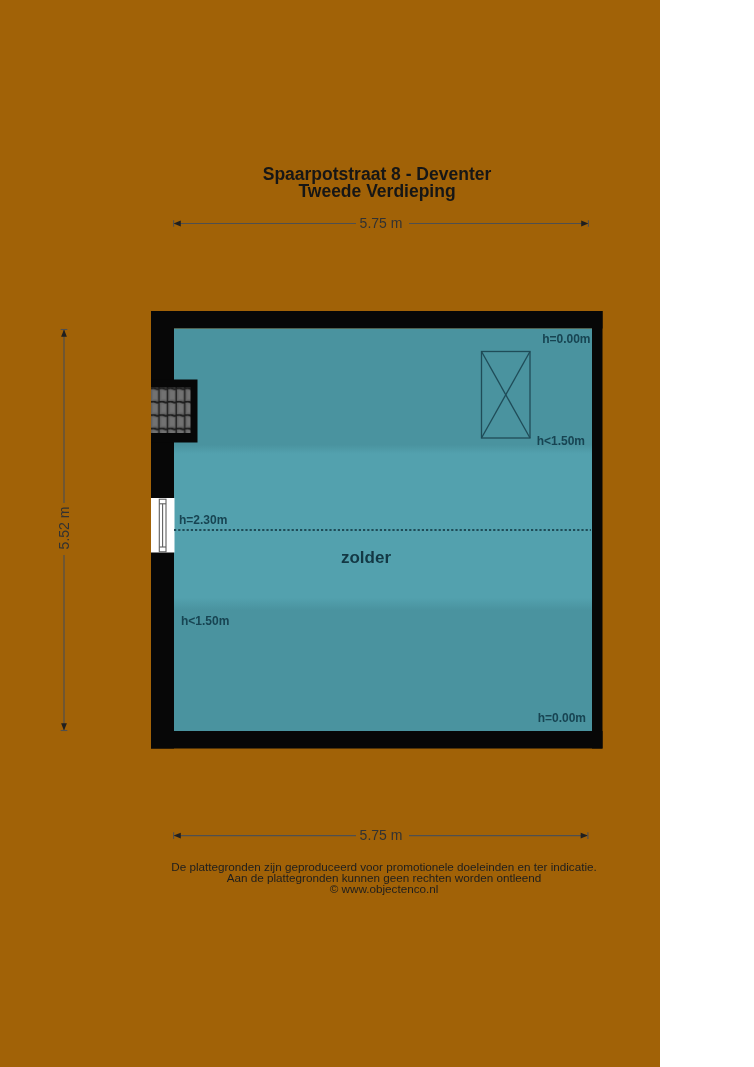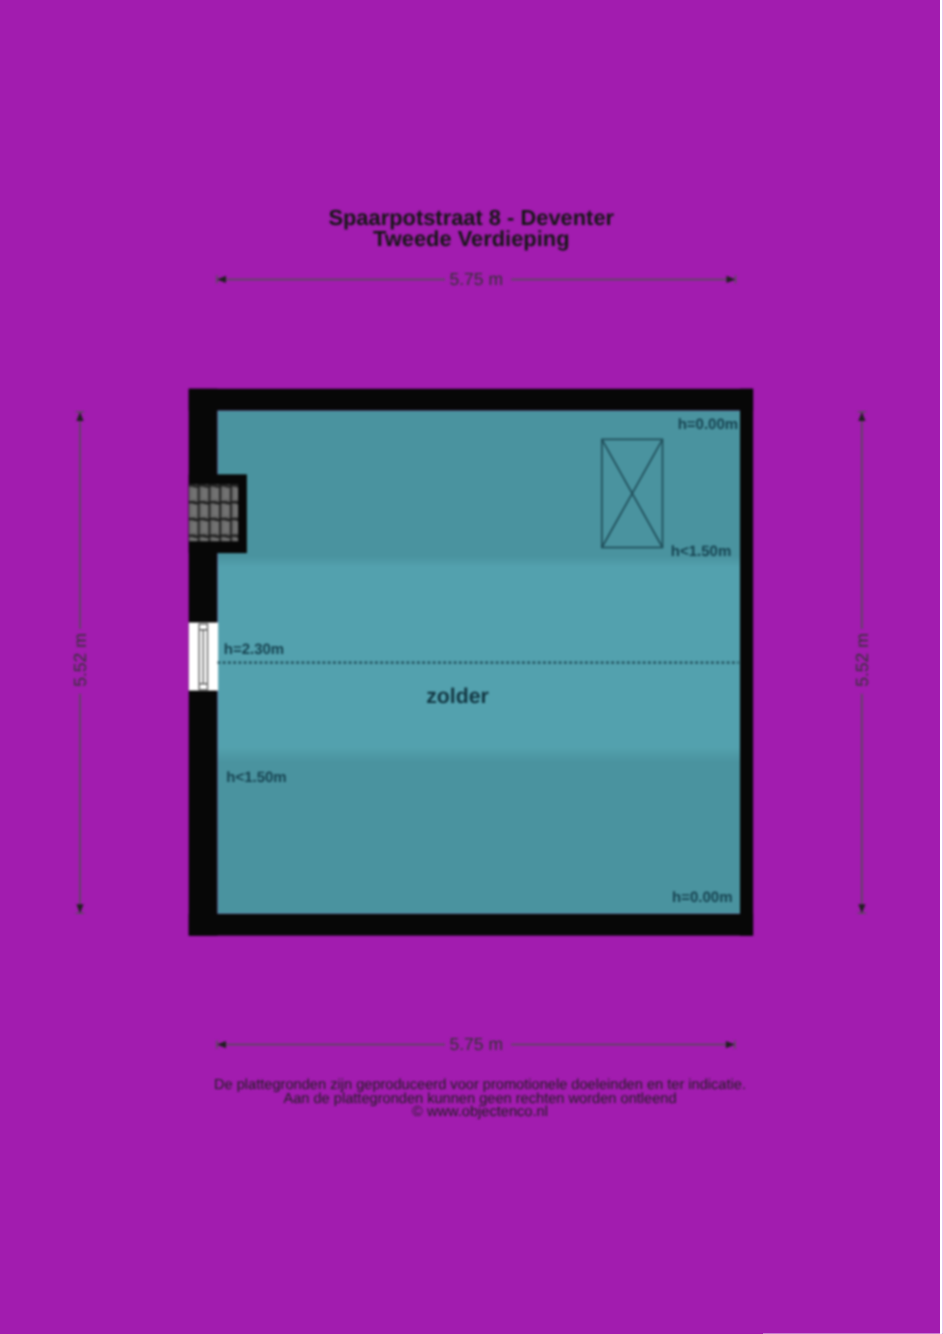--- a/index.html
+++ b/index.html
@@ -1,17 +1,17 @@
 <!DOCTYPE html>
 <html><head>
 <meta charset="utf-8">
 <style>
   html,body{margin:0;padding:0;background:#ffffff;}
-  #page{position:relative;width:752px;height:1067px;background:#a21caf;overflow:hidden;
-        font-family:"Liberation Sans", sans-serif;}
+  #page{position:relative;width:632px;height:1067px;background:#a16207;overflow:hidden;
+        font-family:"Liberation Sans", sans-serif;padding-left:28px;}
   svg{position:absolute;left:0;top:0;filter:blur(0.65px);}
 </style>
 </head>
 <body>
 <div id="page">
 <svg width="754" height="1067" viewBox="0 0 754 1067">
   <defs>
     <linearGradient id="roomfill" x1="0" y1="328.5" x2="0" y2="731" gradientUnits="userSpaceOnUse">
       <stop offset="0" stop-color="#4a939f"></stop>
       <stop offset="0.289" stop-color="#4a939f"></stop>

